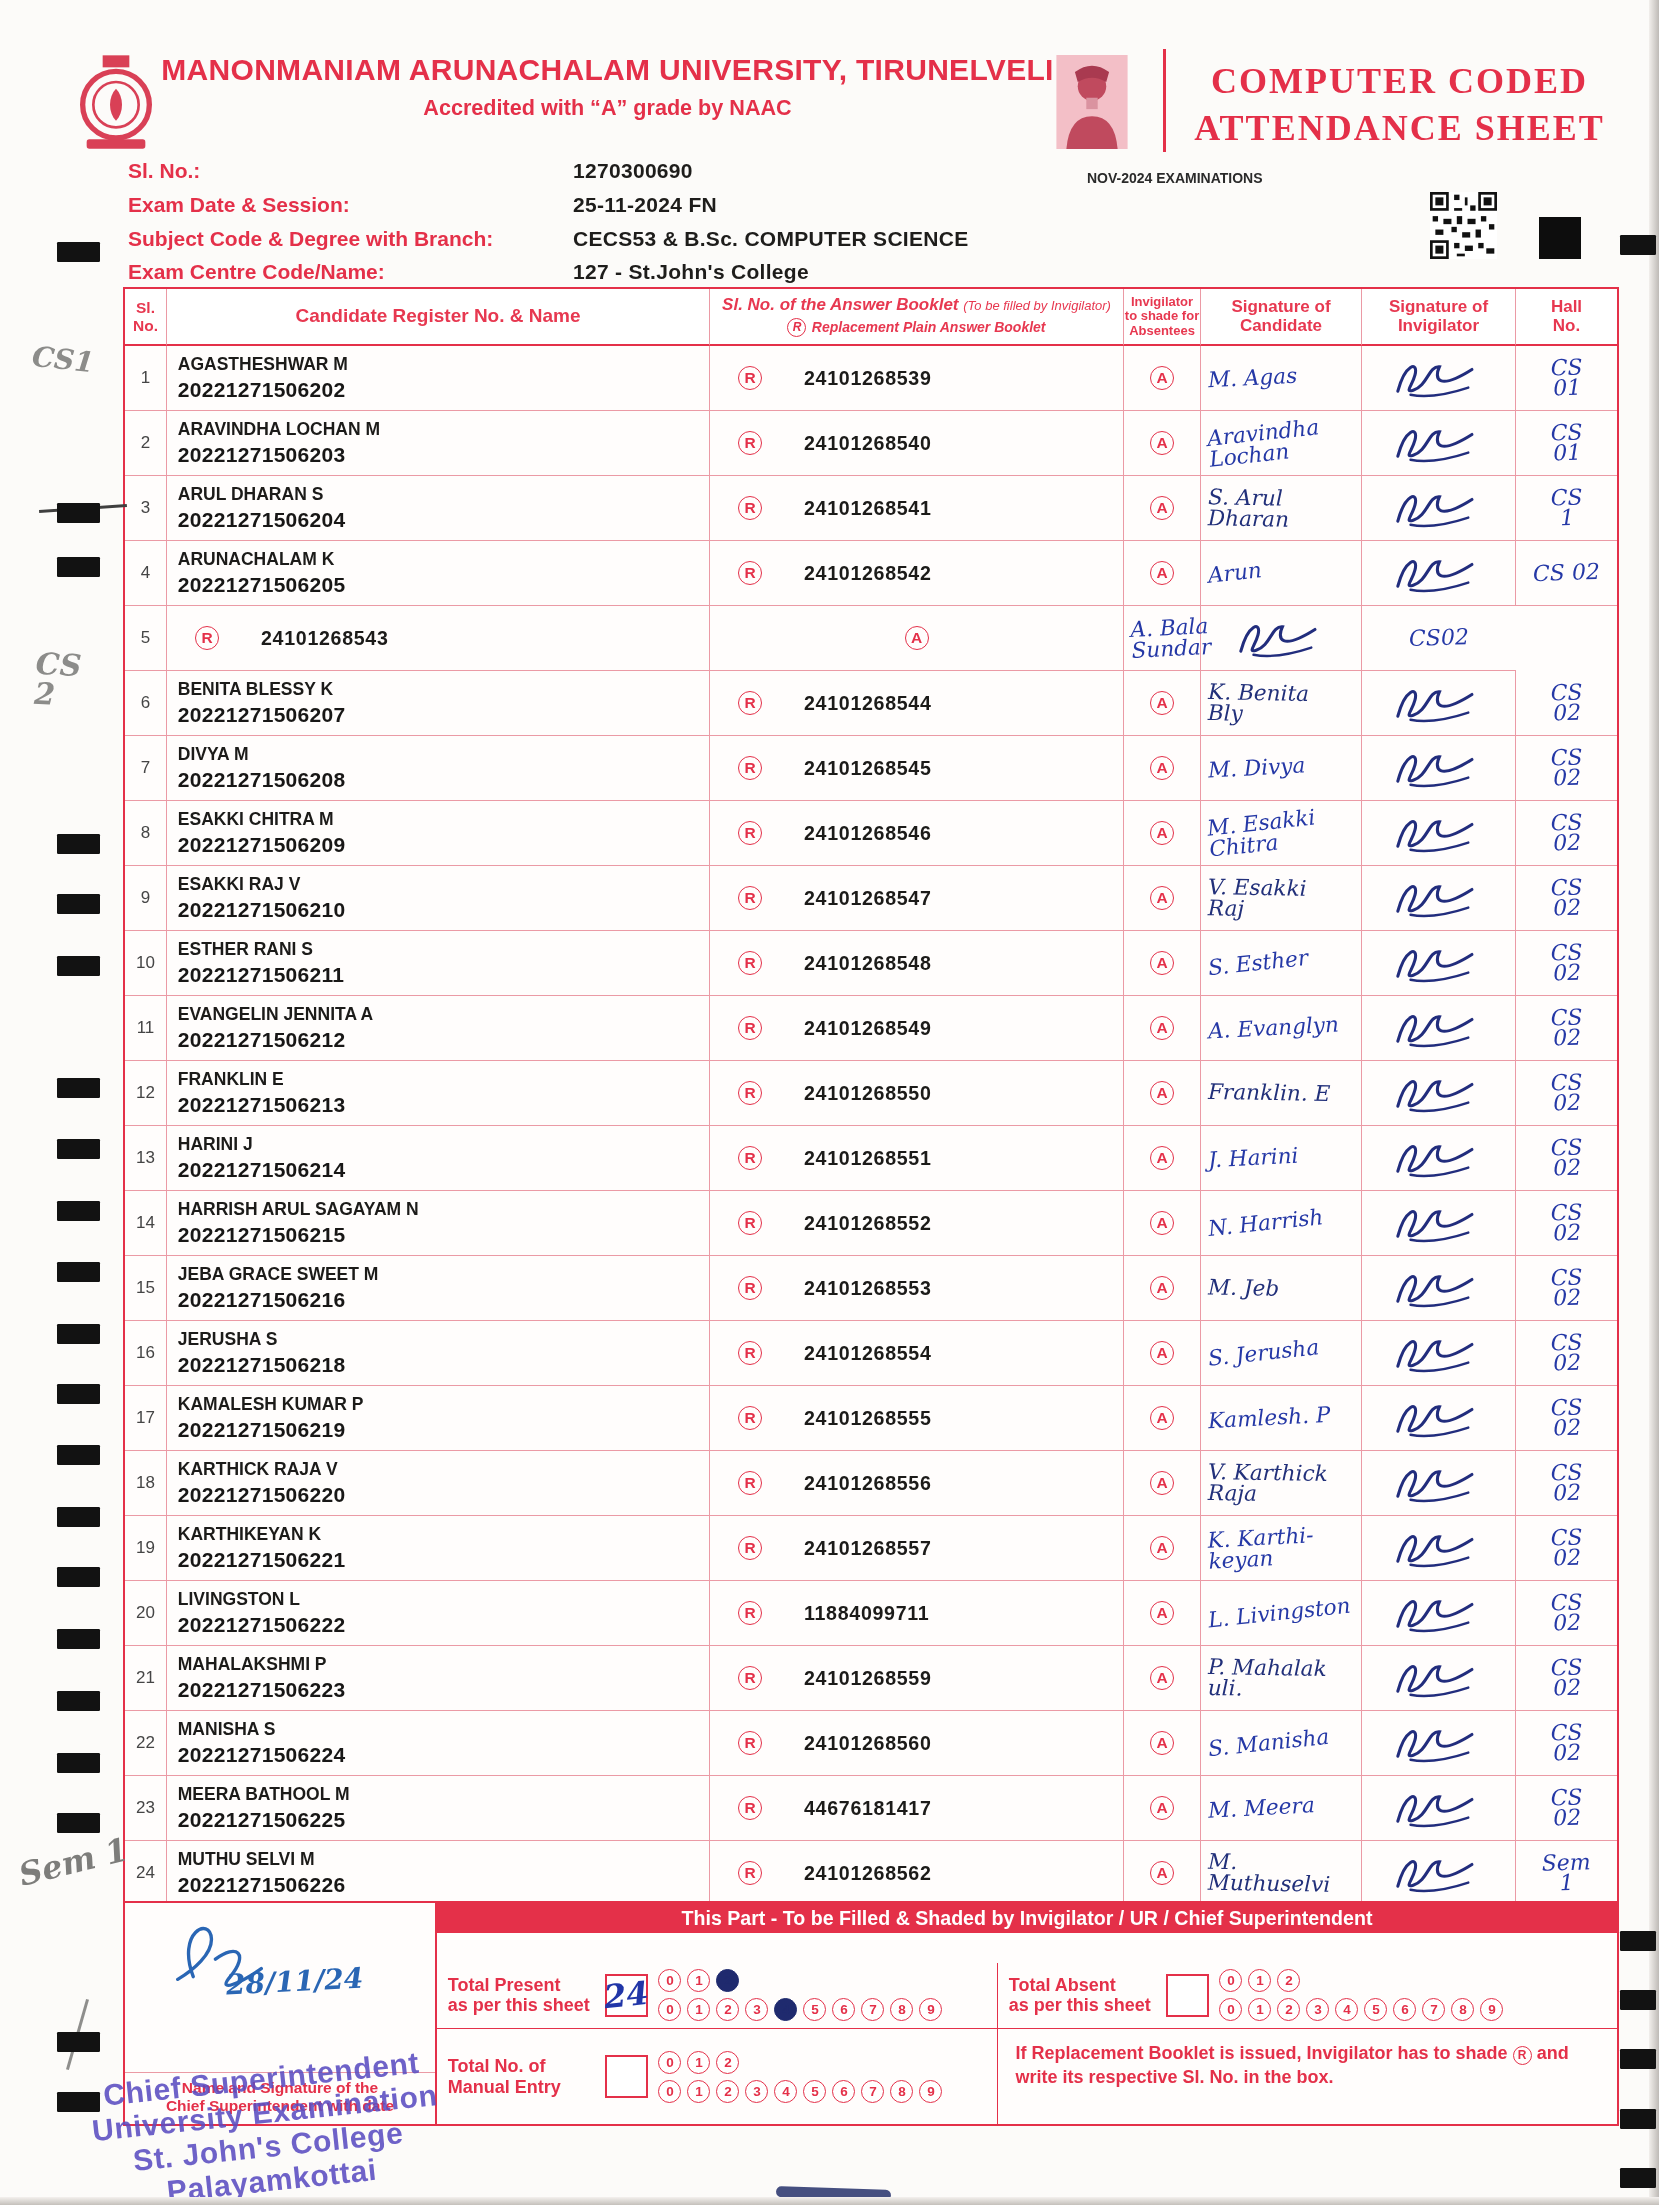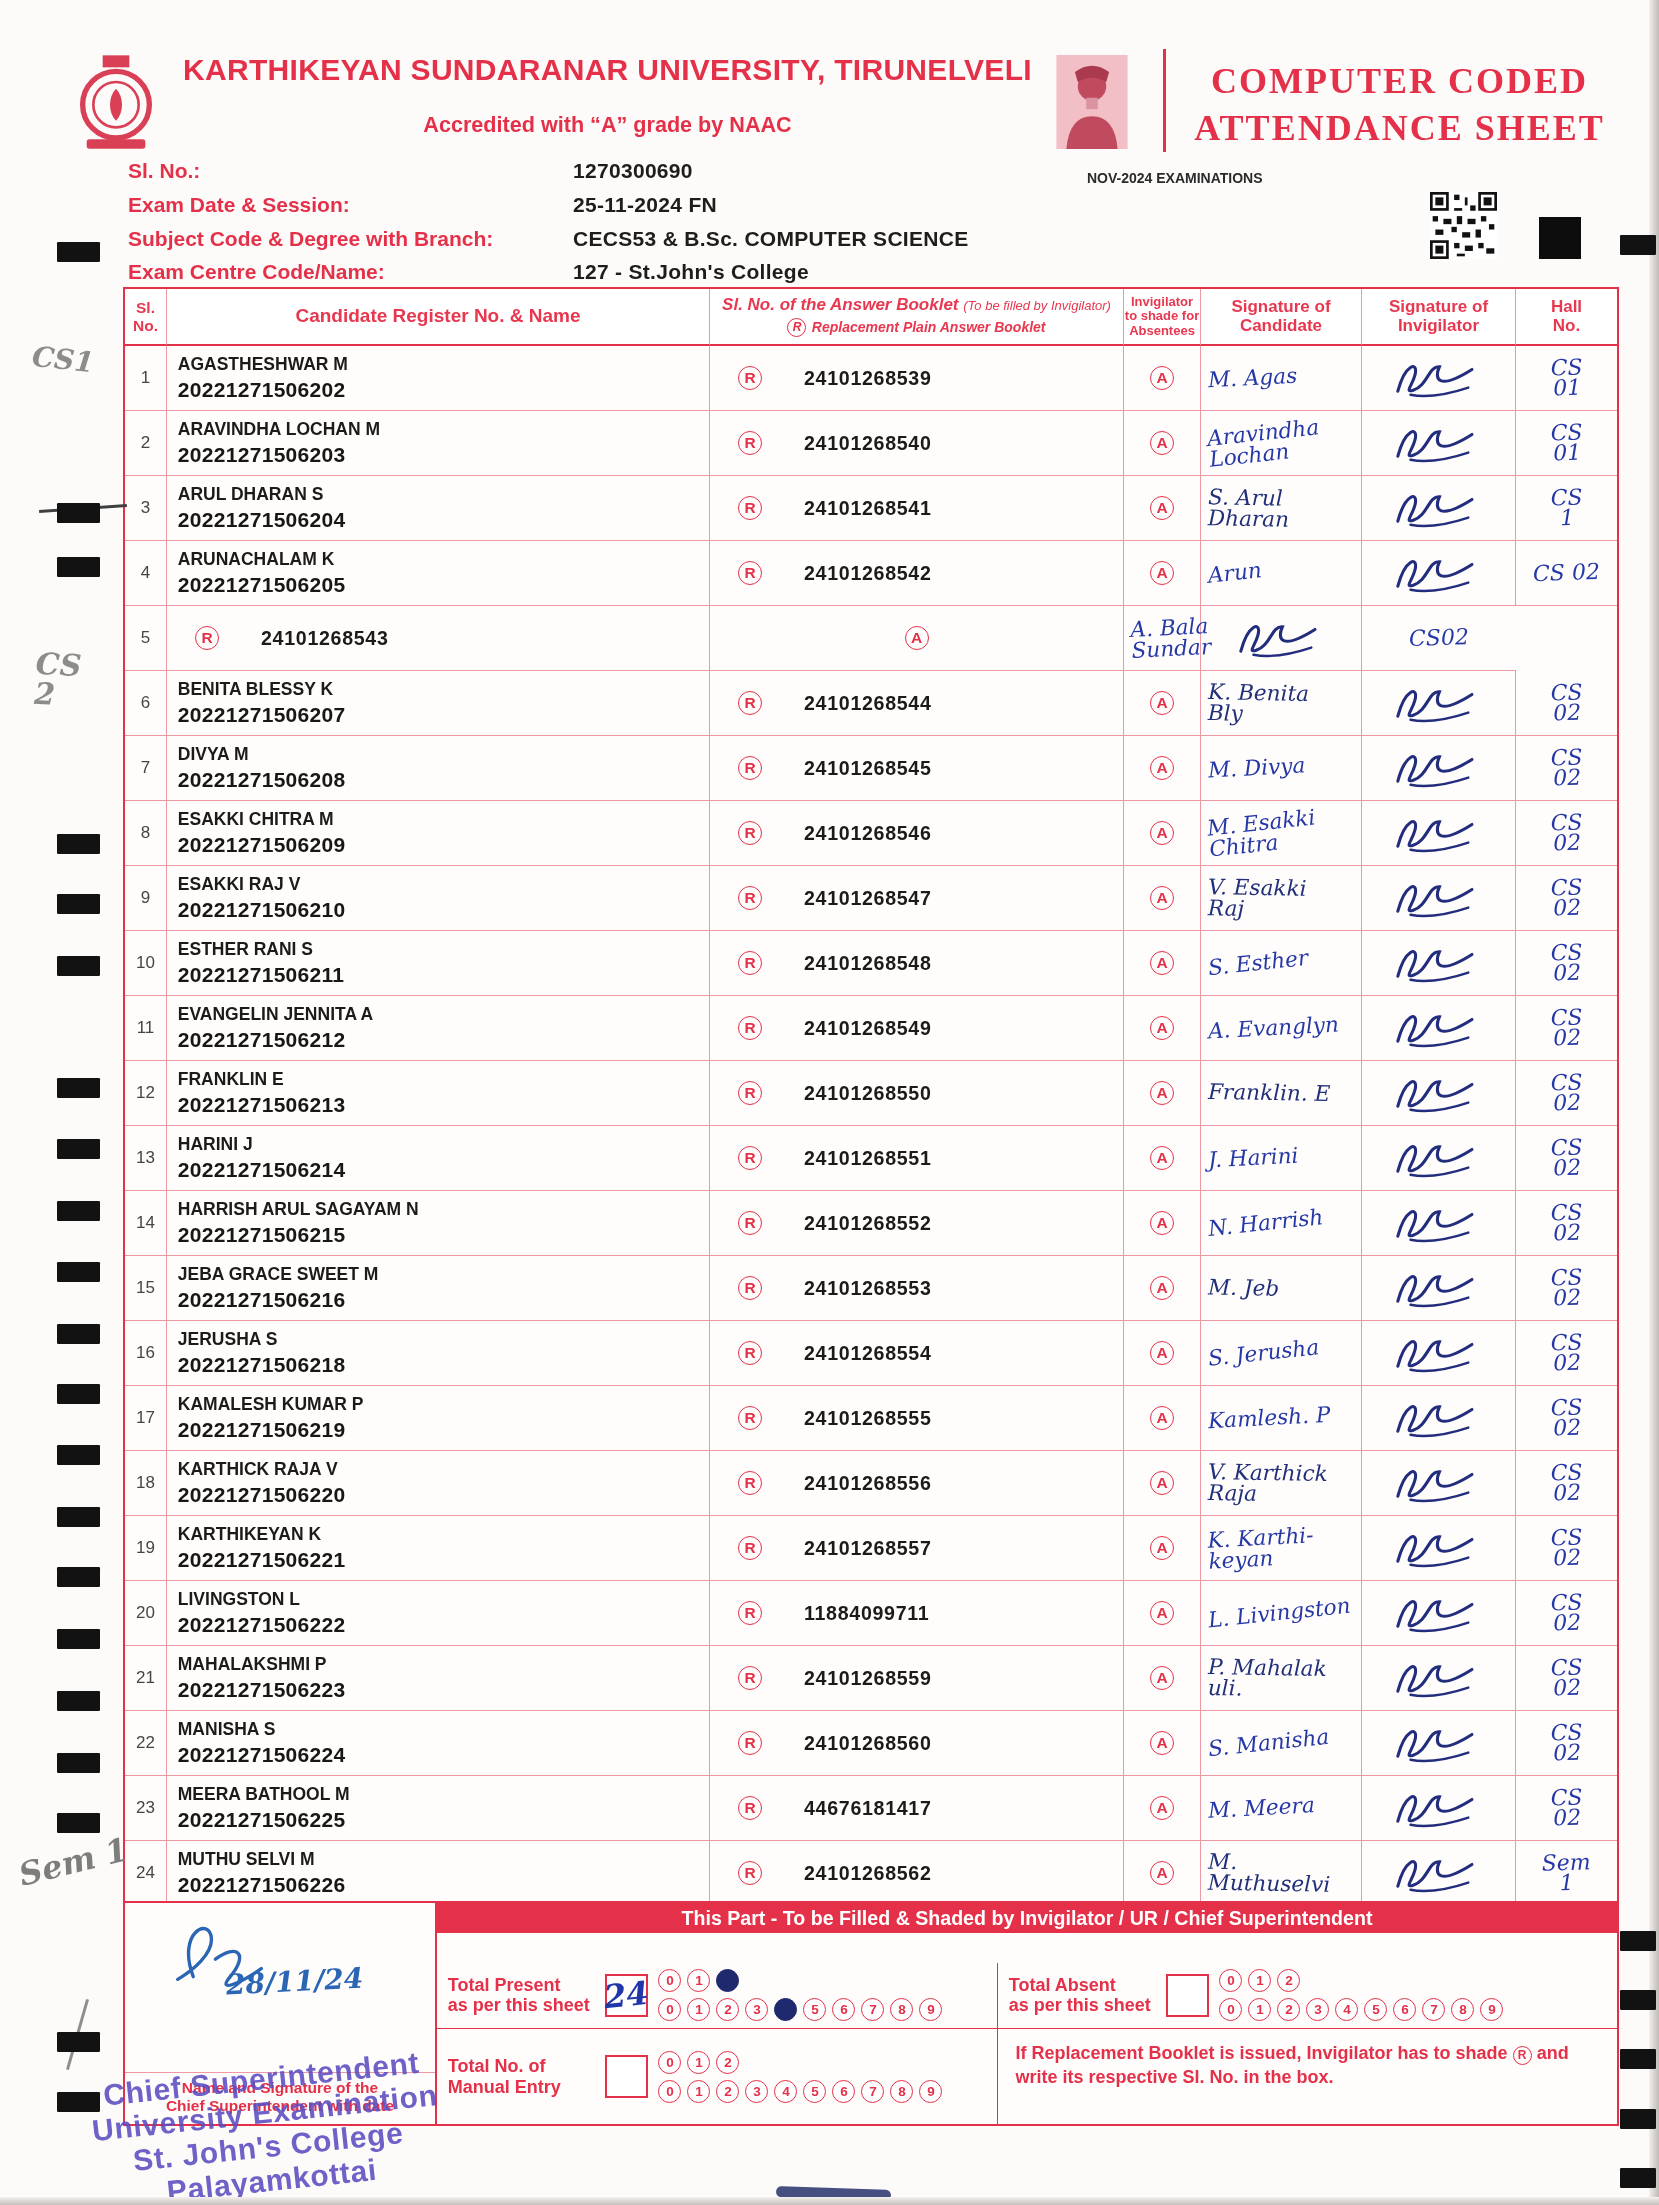--- a/index.html
+++ b/index.html
@@ -27,21 +27,21 @@
   .scan-edge-right{position:absolute; right:0; top:0; width:10.8px; height:100%;
     background:linear-gradient(to right,#f2efec,#b9b5b1);}
   .scan-edge-bottom{position:absolute; left:0; bottom:0; width:100%; height:8px;
     background:linear-gradient(to bottom,#f4f1ee,#c4c0bb);}
   .regmark{position:absolute; height:20px; background:#121212; border-radius:1.3px;}
 
   
   .logo{position:absolute; left:76px; top:54px; width:80px; height:96px;}
   .title-wrap{position:absolute; left:159px; top:53px; width:897px; text-align:center;}
   .uni-name{color:var(--red); font-size:30px; font-weight:bold; letter-spacing:0.3px;}
-  .accred{color:var(--red); font-size:21.6px; font-weight:bold; margin-top:25px;}
+  .accred{color:var(--red); font-size:21.6px; font-weight:bold; margin-top:8px;}
   .portrait{position:absolute; left:1056px; top:55px; width:72px; height:94px;}
   .vdiv{position:absolute; left:1163px; top:49px; width:2.7px; height:103px; background:var(--red);}
   .sheet-title{position:absolute; left:1177px; top:58px; width:445px; text-align:center;
     font-family:"Liberation Serif", serif; font-weight:bold; color:var(--red);
     font-size:36px; letter-spacing:2px; line-height:1.3;}
 
   
   .form-row{position:absolute; left:128px; display:flex;}
   .form-label{color:var(--red); font-size:21px; font-weight:bold; width:445px;}
   .form-value{color:#1e1d1b; font-size:21px; font-weight:bold; letter-spacing:0.3px;}
@@ -145,21 +145,21 @@
     <svg viewBox="0 0 60 72" width="80" height="96">
       <rect x="20" y="1" width="20" height="9" fill="#d94056"></rect>
       <circle cx="30" cy="38" r="25" fill="none" stroke="#d94056" stroke-width="4"></circle>
       <circle cx="30" cy="38" r="17" fill="none" stroke="#d94056" stroke-width="2"></circle>
       <path d="M30 26 C36 32 36 44 30 50 C24 44 24 32 30 26 Z" fill="#d94056"></path>
       <rect x="8" y="64" width="44" height="7" rx="2" fill="#d94056"></rect>
     </svg>
   </div>
 
   <div class="title-wrap">
-    <div class="uni-name">KARTHIKEYAN SUNDARANAR UNIVERSITY, TIRUNELVELI</div>
+    <div class="uni-name">MANONMANIAM ARUNACHALAM UNIVERSITY, TIRUNELVELI</div>
     <div class="accred">Accredited with “A” grade by NAAC</div>
   </div>
 
   <div class="portrait">
     <svg viewBox="0 0 50 66" width="72" height="94">
       <rect width="50" height="66" fill="#f3bfc7"></rect>
       <circle cx="25" cy="22" r="10" fill="#c04a5e"></circle>
       <path d="M13 12 q12 -9 24 0 l-2 7 q-10 -6 -20 0 Z" fill="#a93a50"></path>
       <path d="M7 66 q2 -23 18 -23 q16 0 18 23 Z" fill="#c04a5e"></path>
       <rect x="21" y="30" width="8" height="8" fill="#da93a0"></rect>

